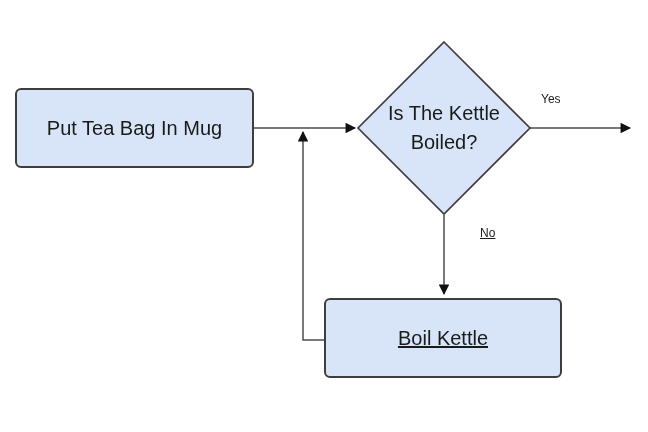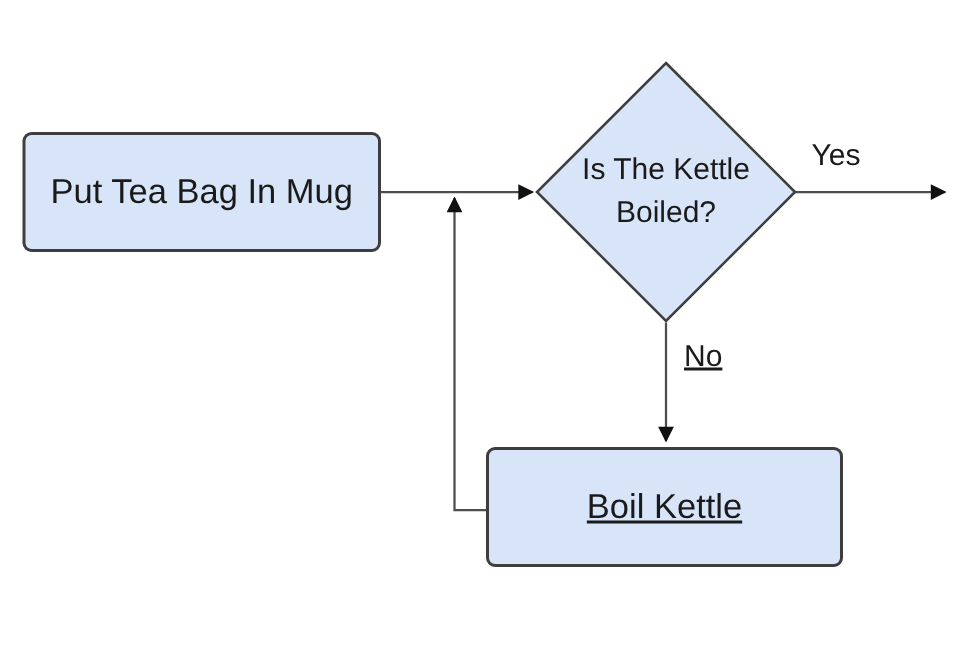--- a/index.html
+++ b/index.html
@@ -37,21 +37,21 @@
     box-sizing: border-box;
     background: #d8e5f8;
     border: 2px solid #3e3e3e;
     border-radius: 6px;
     display: flex;
     align-items: center;
     justify-content: center;
     text-align: center;
   }
   .node-box .node-label {
-    font-size: 23px;
+    font-size: 20px;
     line-height: 1.2;
     color: #1a1a1a;
   }
   .box-put-tea { left: 15px; top: 88px; width: 239px; height: 80px; }
   .box-boil-kettle { left: 324px; top: 298px; width: 238px; height: 80px; text-decoration: underline; }
   .diamond-label-wrap {
     position: absolute;
     left: 388px;
     top: 85px;
     width: 112px;
@@ -61,27 +61,27 @@
     justify-content: center;
     text-align: center;
   }
   .diamond-label-wrap .node-label {
     font-size: 20px;
     line-height: 1.45;
     color: #1a1a1a;
   }
   .edge-label {
     position: absolute;
-    font-size: 20px;
+    font-size: 12px;
     line-height: 1.2;
     color: #1a1a1a;
     white-space: nowrap;
   }
   .edge-label-yes { left: 541px; top: 92px; }
-  .edge-label-no  { left: 456px; top: 226px; text-decoration: underline; }
+  .edge-label-no  { left: 480px; top: 226px; text-decoration: underline; }
 </style>
 </head>
 <body>
 
 <div class="stage">
 
   <svg class="connector-layer" width="648" height="432" viewBox="0 0 648 432" xmlns="http://www.w3.org/2000/svg">
     <defs>
       <marker id="arrow" viewBox="0 0 10 10" refX="9" refY="5" markerWidth="9" markerHeight="7" orient="auto-start-reverse">
         <path d="M0,0 L10,5 L0,10 z" fill="#111111"></path>

